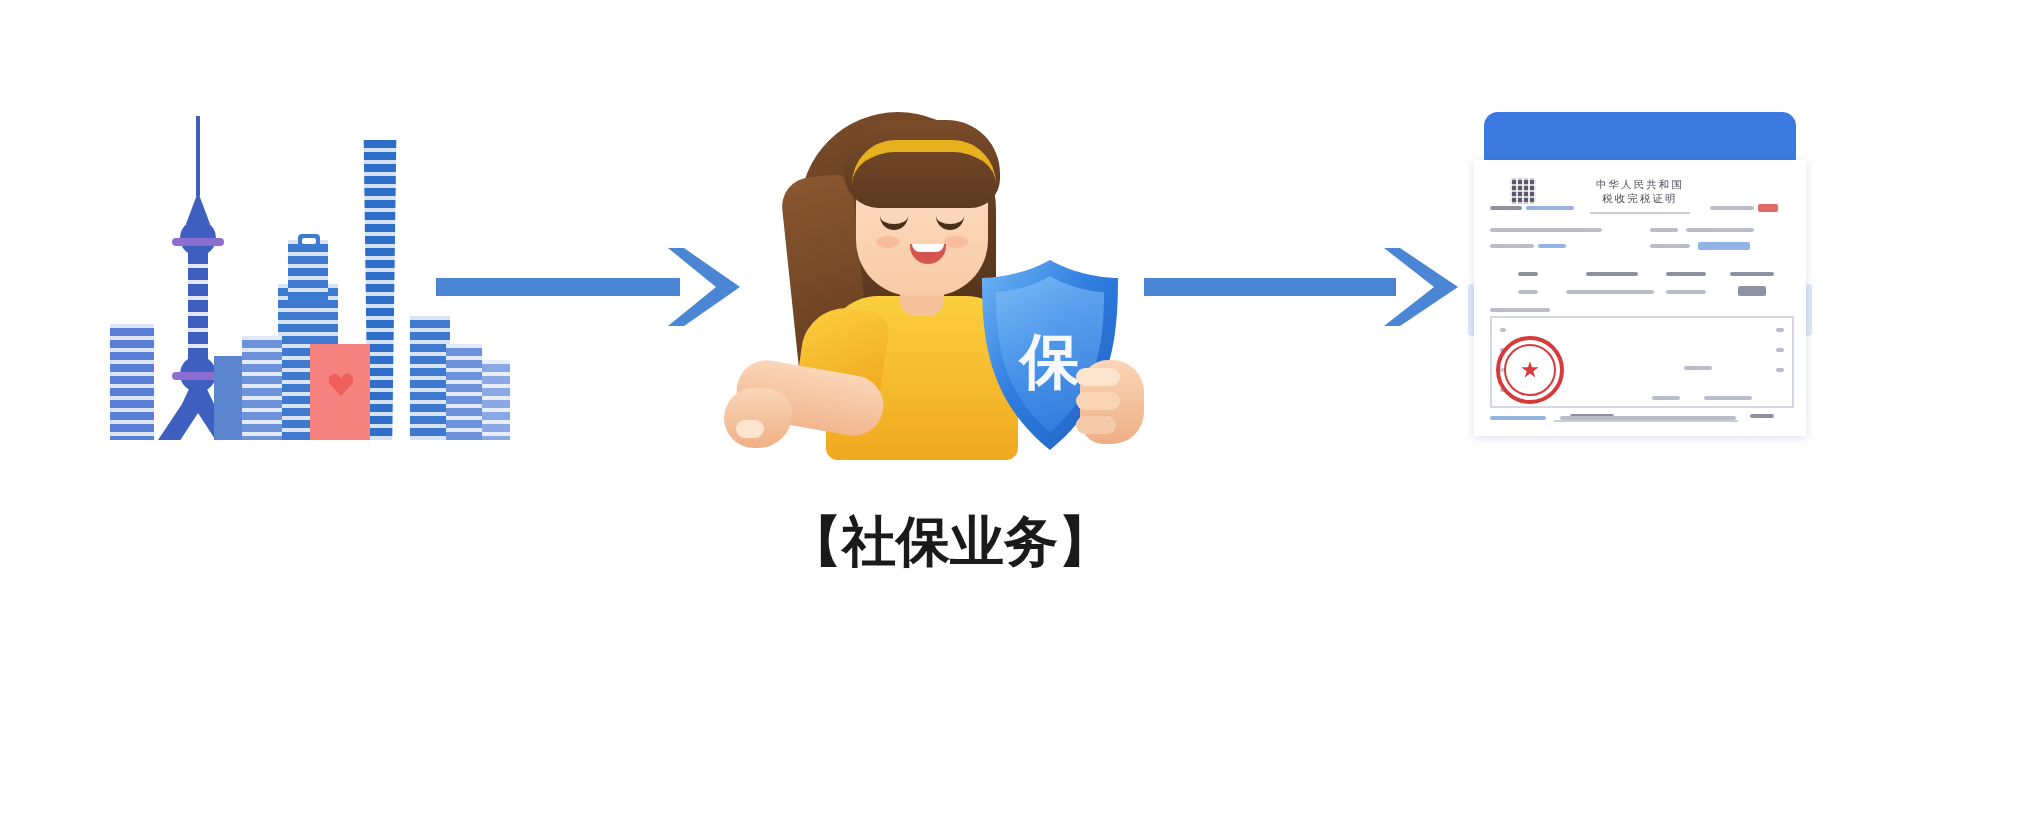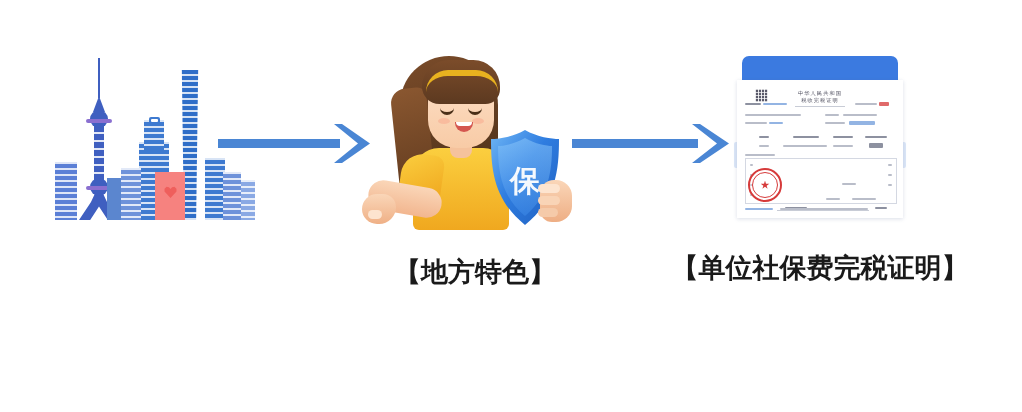--- a/index.html
+++ b/index.html
@@ -316,21 +316,21 @@
                   background:linear-gradient(180deg,#fad6b8,#eeae84);
                   border-radius:14px 16px 16px 12px;"></div>
       <div style="position:absolute; left:178px; top:142px; width:22px; height:9px;
                   background:#fde4cf; border-radius:6px;"></div>
       <div style="position:absolute; left:178px; top:154px; width:22px; height:9px;
                   background:#f9d4b6; border-radius:6px;"></div>
       <div style="position:absolute; left:178px; top:166px; width:20px; height:9px;
                   background:#f5caa9; border-radius:6px;"></div>
     </div>
 
-    <div class="stage-caption">【地方特色】</div>
+    <div class="stage-caption">【社保业务】</div>
   </div>
 
   <div class="flow-arrow" style="left:572px; top:118px; width:165px; height:52px;">
     <svg width="165" height="52" viewBox="0 0 165 52" aria-hidden="true">
       <g>
         <rect x="0" y="21" width="126" height="9" fill="#4a86d4"></rect>
         <path d="M120 6 L128 6 L157 25.5 L128 45 L120 45 L145 25.5 Z" fill="#4a86d4"></path>
       </g>
     </svg>
   </div>
@@ -401,16 +401,15 @@
           <div class="cert-stamp-ring"></div>
         </div>
 
         <div class="cert-line" style="left:108px; top:133px; width:14px;"></div>
         <div class="cert-line" style="left:92px;  top:148px; width:14px;"></div>
         <div class="cert-line" style="left:118px; top:148px; width:24px;"></div>
         <div class="cert-line" style="left:46px;  top:158px; width:88px;"></div>
       </div>
     </div>
 
-    <div class="stage-caption">【单位社保费完税证明】</div>
   </div>
 
 </div>
 
 </body></html>

